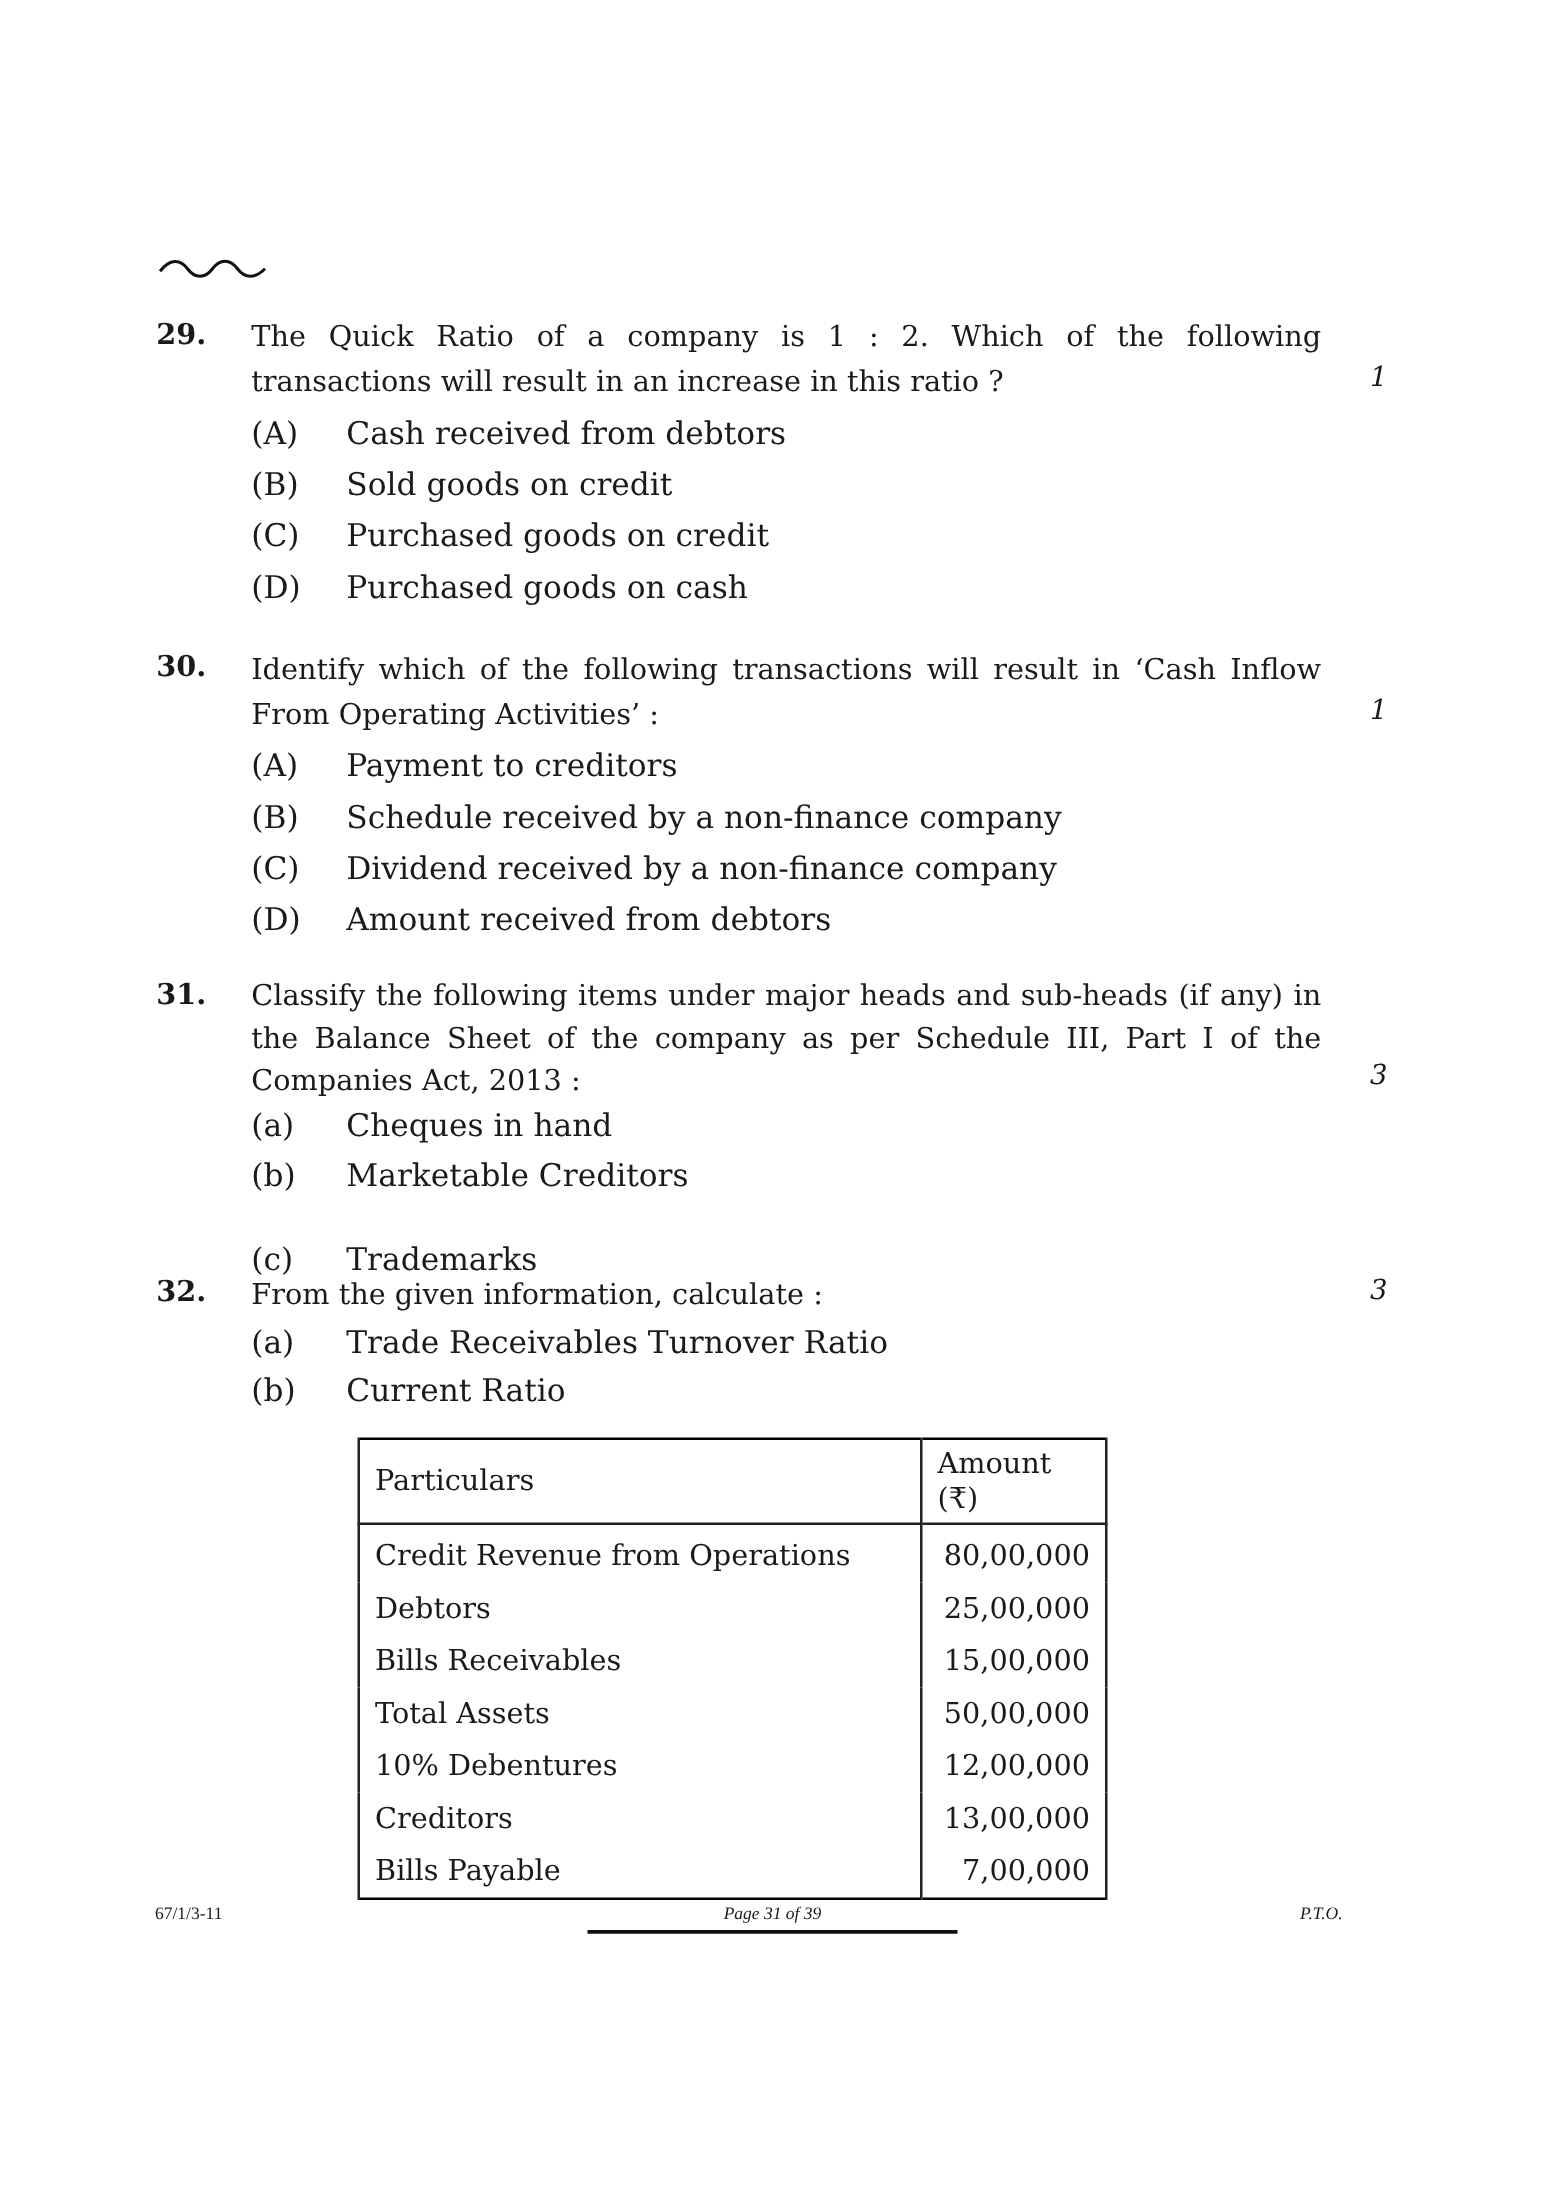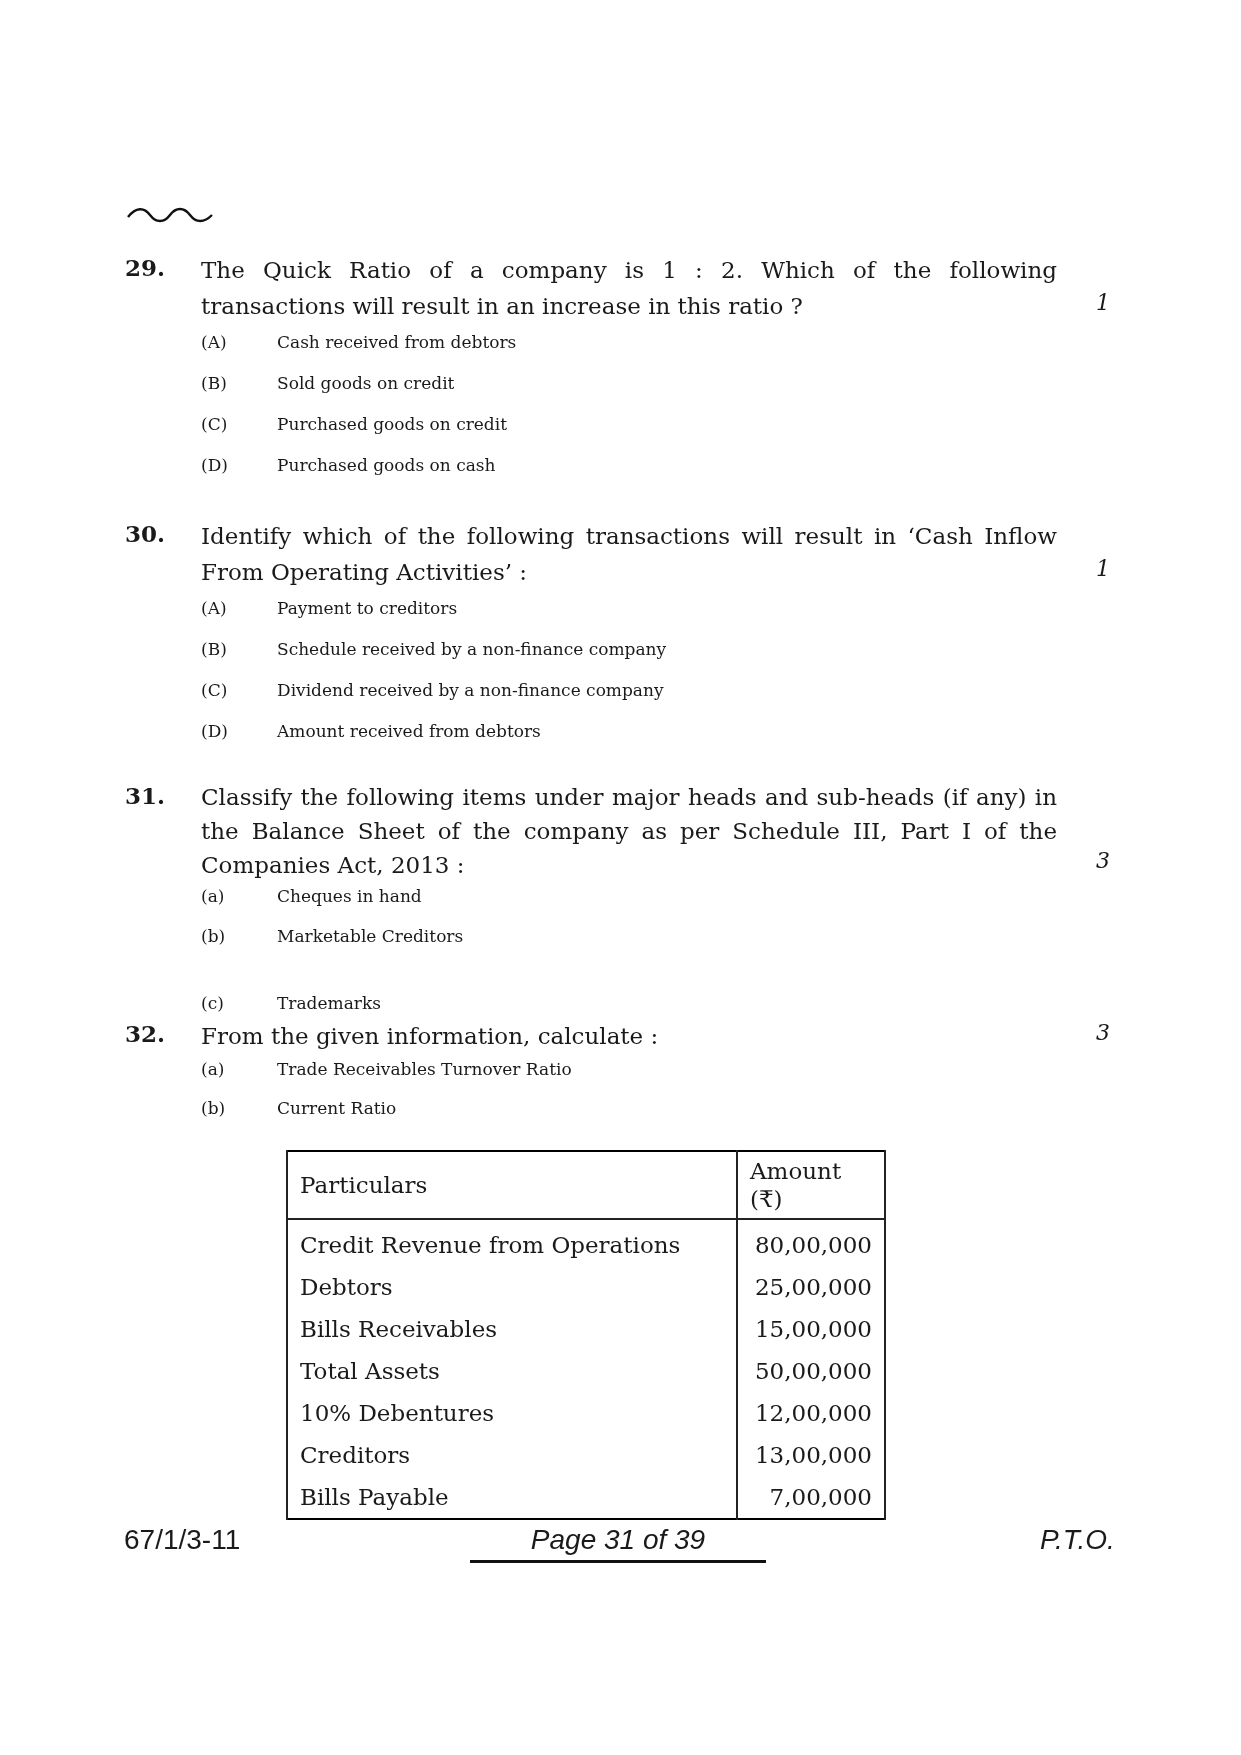--- a/index.html
+++ b/index.html
@@ -6,35 +6,35 @@
     body { width: 1241px; height: 1755px; position: relative; overflow: hidden;
            font-family: "DejaVu Serif", "Liberation Serif", serif; color: #1a1a1a; }
     .page { position: absolute; left: 0; top: 0; width: 1241px; height: 1755px; }
     .wave { position: absolute; left: 126px; top: 205px; }
     .q { position: absolute; left: 125px; width: 985px; }
     .qnum { position: absolute; left: 0; top: 0; font-weight: bold; font-size: 23px; }
     .qtext { position: absolute; left: 76px; width: 856px; font-size: 23px; line-height: 36px;
              text-align: justify; }
     .qtext.tight { line-height: 34px; }
     .marks { position: absolute; right: 0; font-style: italic; font-size: 22px; }
-    .opt { position: absolute; left: 76px; font-size: 17px; white-space: nowrap; }
+    .opt { position: absolute; left: 76px; font-size: 25px; white-space: nowrap; }
     .opt .lbl { display: inline-block; width: 76px; }
     table.data { position: absolute; left: 286px; top: 1150px; border-collapse: collapse;
                  font-size: 23px; }
     table.data td, table.data th { border-left: 2px solid #222; border-right: 2px solid #222;
                  padding: 0 12px; font-weight: normal; }
     table.data { border: 2px solid #000000; }
     table.data thead th { border-bottom: 2px solid #222; height: 66px; vertical-align: middle; }
     table.data th.part { text-align: left; width: 424px; }
     table.data th.amt { text-align: left; width: 122px; line-height: 28px; }
     table.data tbody td { height: 42px; }
     table.data td.amt { text-align: right; }
     table.data tbody tr:first-child td { padding-top: 4px; }
-    .footer { position: absolute; top: 1524px; font-family: Liberation Sans, sans-serif;
-              font-size: 28px; }
+    .footer { position: absolute; top: 1524px; font-family: Liberation Serif, serif;
+              font-size: 14px; }
     .footer.code { left: 124px; }
     .footer.page-no { left: 470px; width: 296px; text-align: center; font-style: italic;
                       border-bottom: 3px solid #111; padding-bottom: 4px; }
     .footer.pto { left: 1040px; font-style: italic; }
   </style>
 </head>
 <body>
 
 <div class="page">
 

